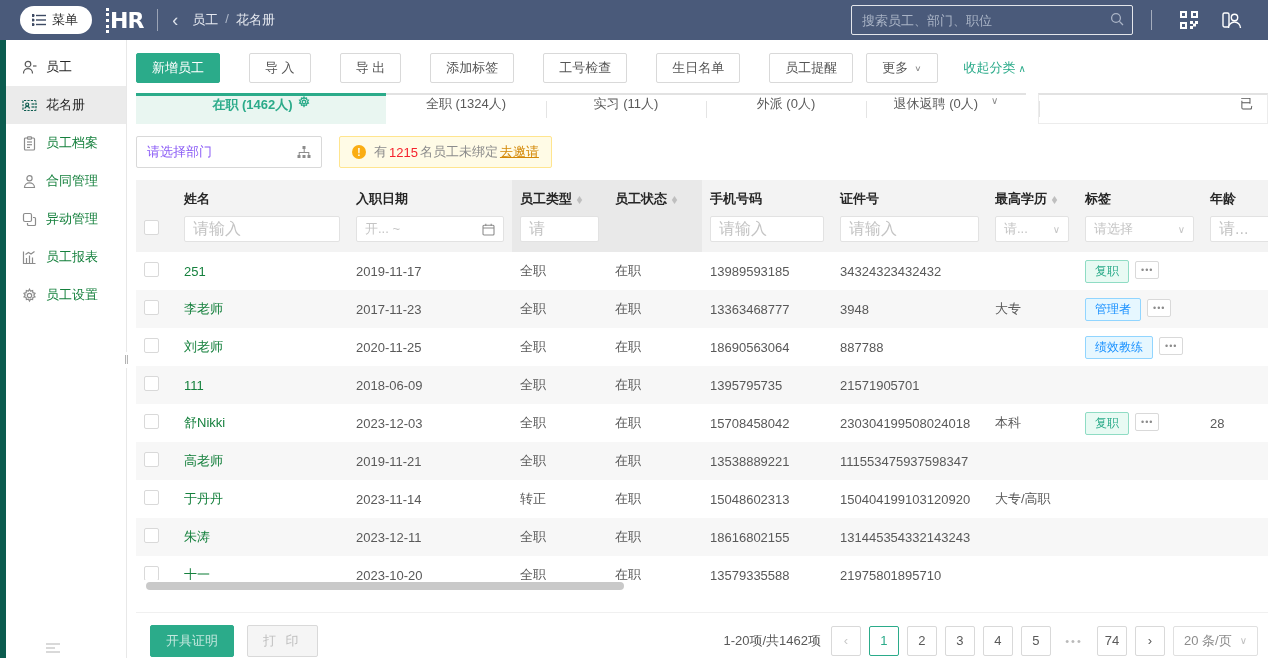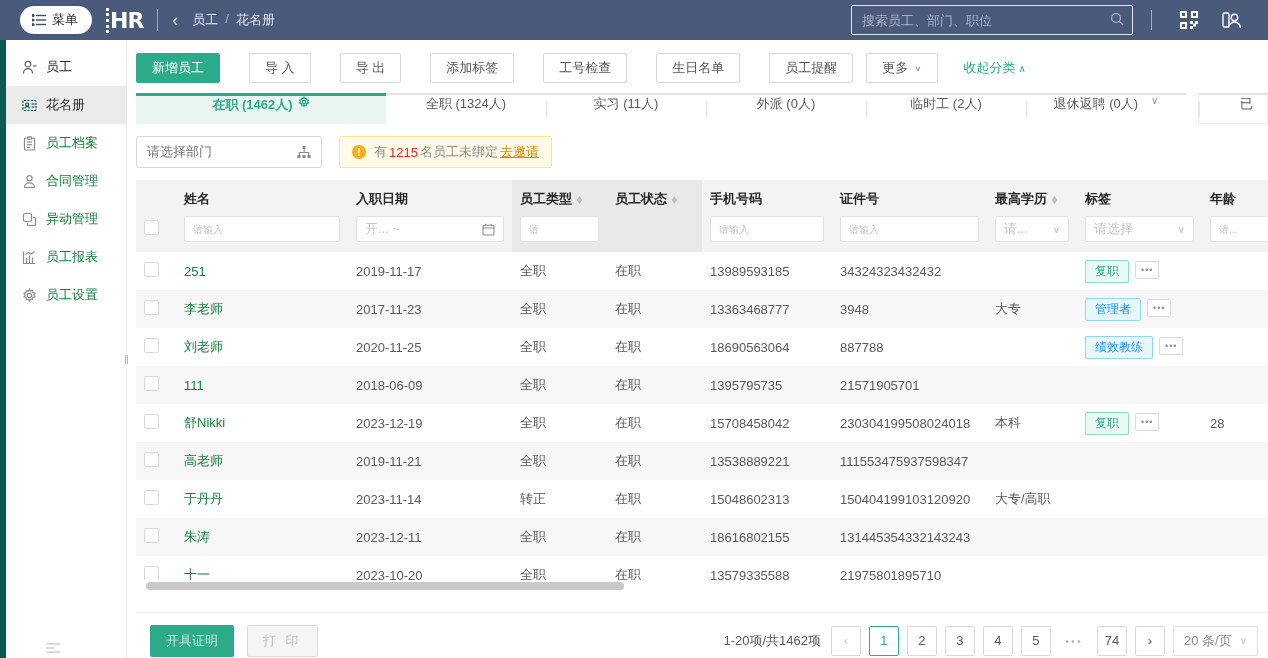--- a/index.html
+++ b/index.html
@@ -54,40 +54,40 @@
   .tab { position:relative; width:160px; background:#fff; border-top:2px solid #e2e2e2; display:flex; align-items:flex-start; justify-content:center; gap:5px; color:#595959; cursor:pointer; font-size:13px; white-space:nowrap; }
   .tab + .tab:before { content:""; position:absolute; left:0; top:6px; bottom:6px; width:1px; background:#e4e4e4; }
   .tab.active { width:250px; background:#e9f6f1; border-top:3px solid #2bab8a; color:#2bab8a; font-weight:bold; }
   .tab.active:before, .tab.active + .tab:before { display:none; }
   .tab .chev { font-size:10px; color:#8c8c8c; margin-left:8px; }
   .tab.partial { margin-left:12px; flex:1; border:1px solid #ececec; border-top:2px solid #e2e2e2; justify-content:flex-end; padding-right:14px; }
   .tab .gear { display:flex; color:#2bab8a; }
 
   
   .filter-row { display:flex; align-items:center; margin-top:12px; gap:17px; }
-  .dept-select { width:186px; height:32px; border:1px solid #d9d9d9; border-radius:2px; display:flex; align-items:center; padding:0 10px; color:#737373; cursor:pointer; }
+  .dept-select { width:186px; height:32px; border:1px solid #d9d9d9; border-radius:2px; display:flex; align-items:center; padding:0 10px; color:#8b5cf6; cursor:pointer; }
   .dept-select .ph { flex:1; }
   .dept-select .icn { color:#8c8c8c; display:flex; }
   .warn-box { height:32px; background:#fffbe6; border:1px solid #ffe58f; border-radius:2px; display:flex; align-items:center; padding:0 12px; gap:2px; color:#8c8c8c; }
   .warn-box .w-icn { width:14px; height:14px; border-radius:50%; background:#faad14; color:#fff; font-size:10px; display:flex; align-items:center; justify-content:center; margin-right:6px; font-weight:bold; }
   .warn-box .count { color:#f5222d; }
   .warn-box .w-link { color:#d48806; text-decoration:underline; cursor:pointer; }
 
   
   .table-clip { margin-top:12px; width:1141px; height:400px; overflow:hidden; position:relative; }
   table { border-collapse:collapse; table-layout:fixed; width:1150px; }
   thead { background:#f3f3f3; }
   th { font-weight:bold; color:#262626; text-align:left; padding:10px 8px 2px 8px; font-size:13px; white-space:nowrap; }
   th.shaded, td.fshaded { background:#e9e9e9; }
   tr.filter-tr td { padding:6px 8px 10px 8px; background:#f3f3f3; }
   tr.filter-tr td.fshaded { background:#e9e9e9; }
   .sort { display:inline-flex; flex-direction:column; vertical-align:middle; margin-left:4px; line-height:4px; }
   .sort i { font-style:normal; font-size:7px; color:#bfbfbf; transform:scaleX(1.3); }
   .f-input { height:26px; background:#fff; border:1px solid #e2e2e2; border-radius:2px; display:flex; align-items:center; padding:0 8px; color:#c4c4c4; gap:4px; white-space:nowrap; overflow:hidden; }
-  .f-input input { border:none; outline:none; width:100%; font-size:10px; color:#595959; background:transparent; }
+  .f-input input { border:none; outline:none; width:100%; font-size:16px; color:#595959; background:transparent; }
   .f-input input::placeholder { color:#c4c4c4; }
   .f-input .cal { margin-left:auto; color:#8c8c8c; display:flex; }
   .f-input .chev { margin-left:auto; font-size:10px; color:#c4c4c4; }
   tbody td { height:38px; padding:0 8px; color:#595959; white-space:nowrap; overflow:hidden; font-size:13px; }
   tbody tr:nth-child(even) { background:#f7f7f7; }
   .cb { width:15px; height:15px; border:1px solid #d9d9d9; border-radius:2px; background:#fff; display:inline-block; cursor:pointer; }
   .name-link { color:#15803d; cursor:pointer; }
   .tag { display:inline-block; font-size:12px; padding:2px 9px; border-radius:2px; margin-right:6px; }
   .tag.teal { color:#2bab8a; background:#e8faf3; border:1px solid #8fdcc4; }
   .tag.blue { color:#1890ff; background:#e6f7ff; border:1px solid #91d5ff; }
@@ -289,23 +289,20 @@
           <div class="tab">
             <span>全职 (1324人)</span>
           </div>
           <div class="tab">
             <span>实习 (11人)</span>
           </div>
           <div class="tab">
             <span>外派 (0人)</span>
           </div>
           <div class="tab">
-            <span>临时工 (2人)</span>
-          </div>
-          <div class="tab">
             <span>退休返聘 (0人)</span>
             <span class="chev">∨</span>
           </div>
           <div class="tab partial">
             <span>已</span>
           </div>
         </div>
 
       <div class="filter-row">
         <div class="dept-select">
@@ -465,21 +462,21 @@
                 <td>在职</td>
                 <td>1395795735</td>
                 <td>21571905701</td>
                 <td></td>
                 <td></td>
                 <td></td>
               </tr>
               <tr>
                 <td><span class="cb"></span></td>
                 <td><span class="name-link">舒Nikki</span></td>
-                <td>2023-12-19</td>
+                <td>2023-12-03</td>
                 <td>全职</td>
                 <td>在职</td>
                 <td>15708458042</td>
                 <td>230304199508024018</td>
                 <td>本科</td>
                 <td><span class="tag teal">复职</span><span class="more-btn">•••</span></td>
                 <td>28</td>
               </tr>
               <tr>
                 <td><span class="cb"></span></td>

